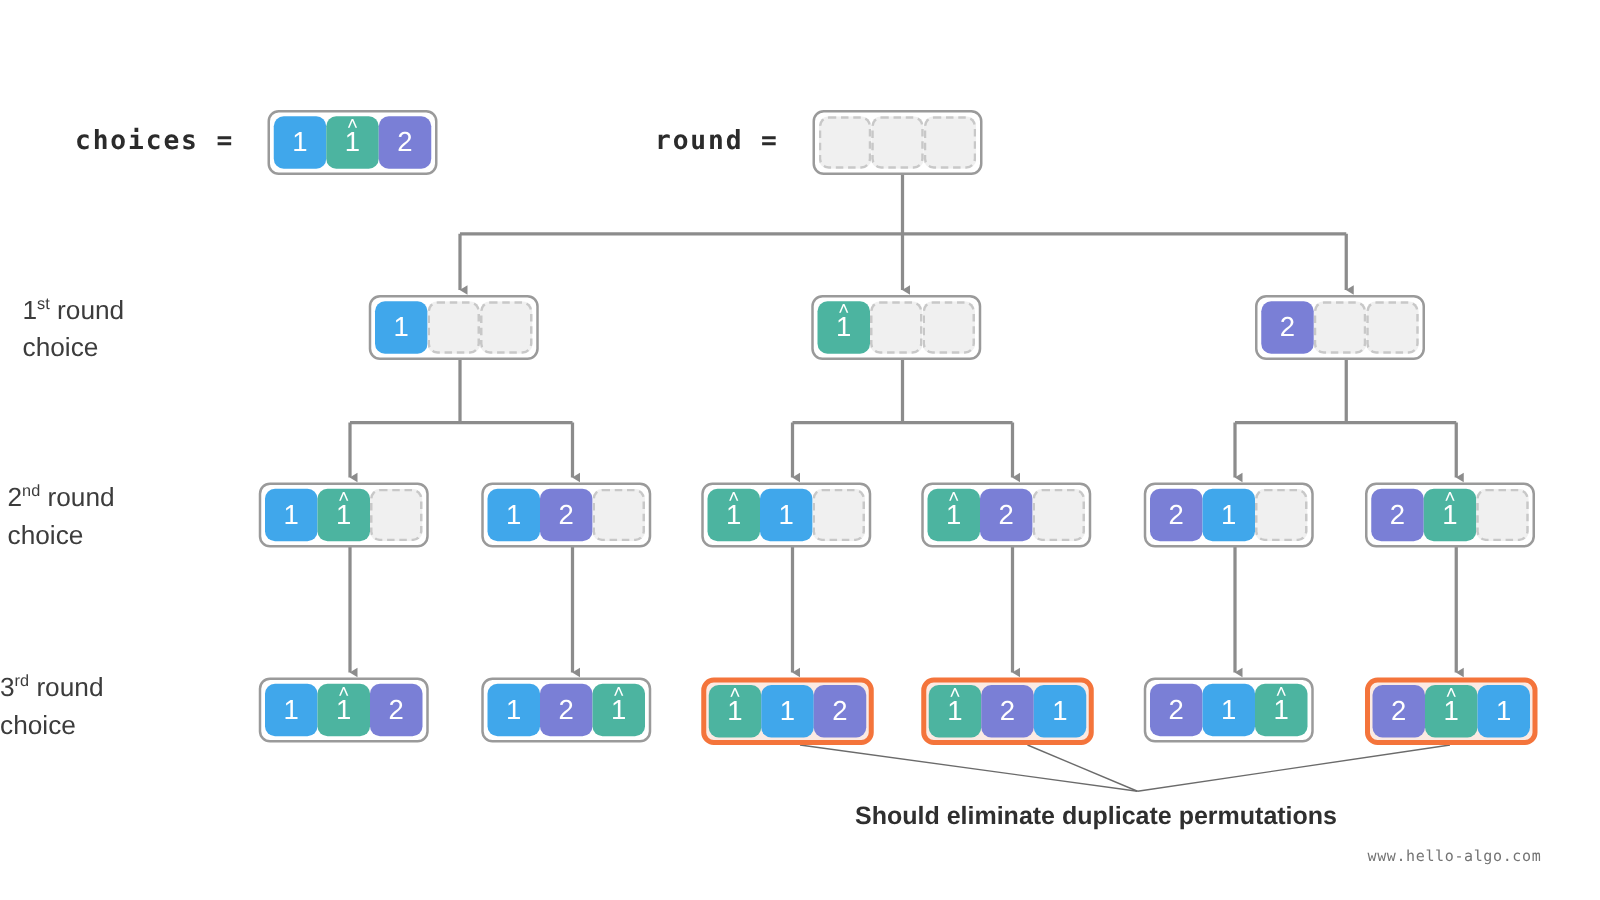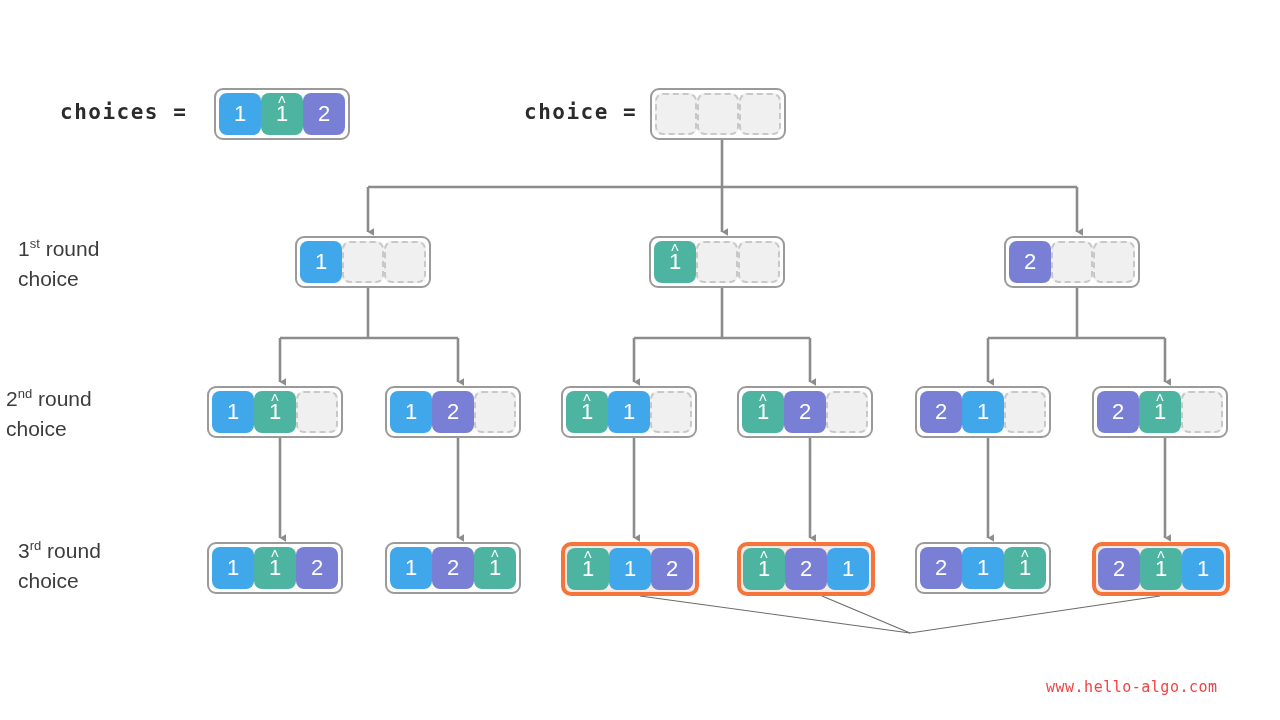--- a/index.html
+++ b/index.html
@@ -122,24 +122,25 @@
     font-size: 20px;
     font-weight: 700;
     color: #2f2f2f;
     white-space: nowrap;
   }
 
   
   .watermark {
     position: absolute;
     font-family: "DejaVu Sans Mono", "Liberation Mono", monospace;
-    font-size: 15px;
-    color: #ef4444;
+    font-size: 12px;
+    color: #737373;
     letter-spacing: 0.5px;
     white-space: nowrap;
+    margin-left: 48px;
   }
 </style>
 </head>
 <body>
 
 <div id="stage">
 
   <svg id="wires" viewBox="0 0 1280 720" width="1280" height="720">
     <defs>
       <marker id="ah" markerWidth="9" markerHeight="9" refX="4.2" refY="7.6" orient="auto" markerUnits="userSpaceOnUse">
@@ -179,33 +180,33 @@
 
     <g stroke="#6b6b6b" stroke-width="1.1" fill="none">
       <path d="M640,596 L910,633"></path>
       <path d="M822,596 L910,633"></path>
       <path d="M1160,596 L910,633"></path>
     </g>
   </svg>
 
   <div class="mono-label" style="left:60px; top:100px;">choices =</div>
 
-  <div class="mono-label" style="left:524px; top:100px;">choice =</div>
+  <div class="mono-label" style="left:524px; top:100px;">round =</div>
 
   <div class="round-label" style="left:18px; top:234px;">
     <span>1</span><sup>st</sup><span> round</span><br>
     <span>choice</span>
   </div>
 
   <div class="round-label" style="left:6px; top:384px;">
     <span>2</span><sup>nd</sup><span> round</span><br>
     <span>choice</span>
   </div>
 
-  <div class="round-label" style="left:18px; top:536px;">
+  <div class="round-label" style="left:0; top:536px;">
     <span>3</span><sup>rd</sup><span> round</span><br>
     <span>choice</span>
   </div>
 
   <div class="arr" style="left:214px; top:88px;">
       <div class="cell blue">
         <span>1</span>
       </div>
       <div class="cell green">
         <span class="hat">
@@ -394,16 +395,17 @@
         <span class="hat">
           <span class="caret">˄</span>
           <span class="glyph">1</span>
         </span>
       </div>
       <div class="cell blue">
         <span>1</span>
       </div>
     </div>
 
+  <div class="caption" style="left:684px; top:642px;">Should eliminate duplicate permutations</div>
 
   <div class="watermark" style="left:1046px; top:678px;">www.hello-algo.com</div>
 
 </div>
 
 </body></html>

